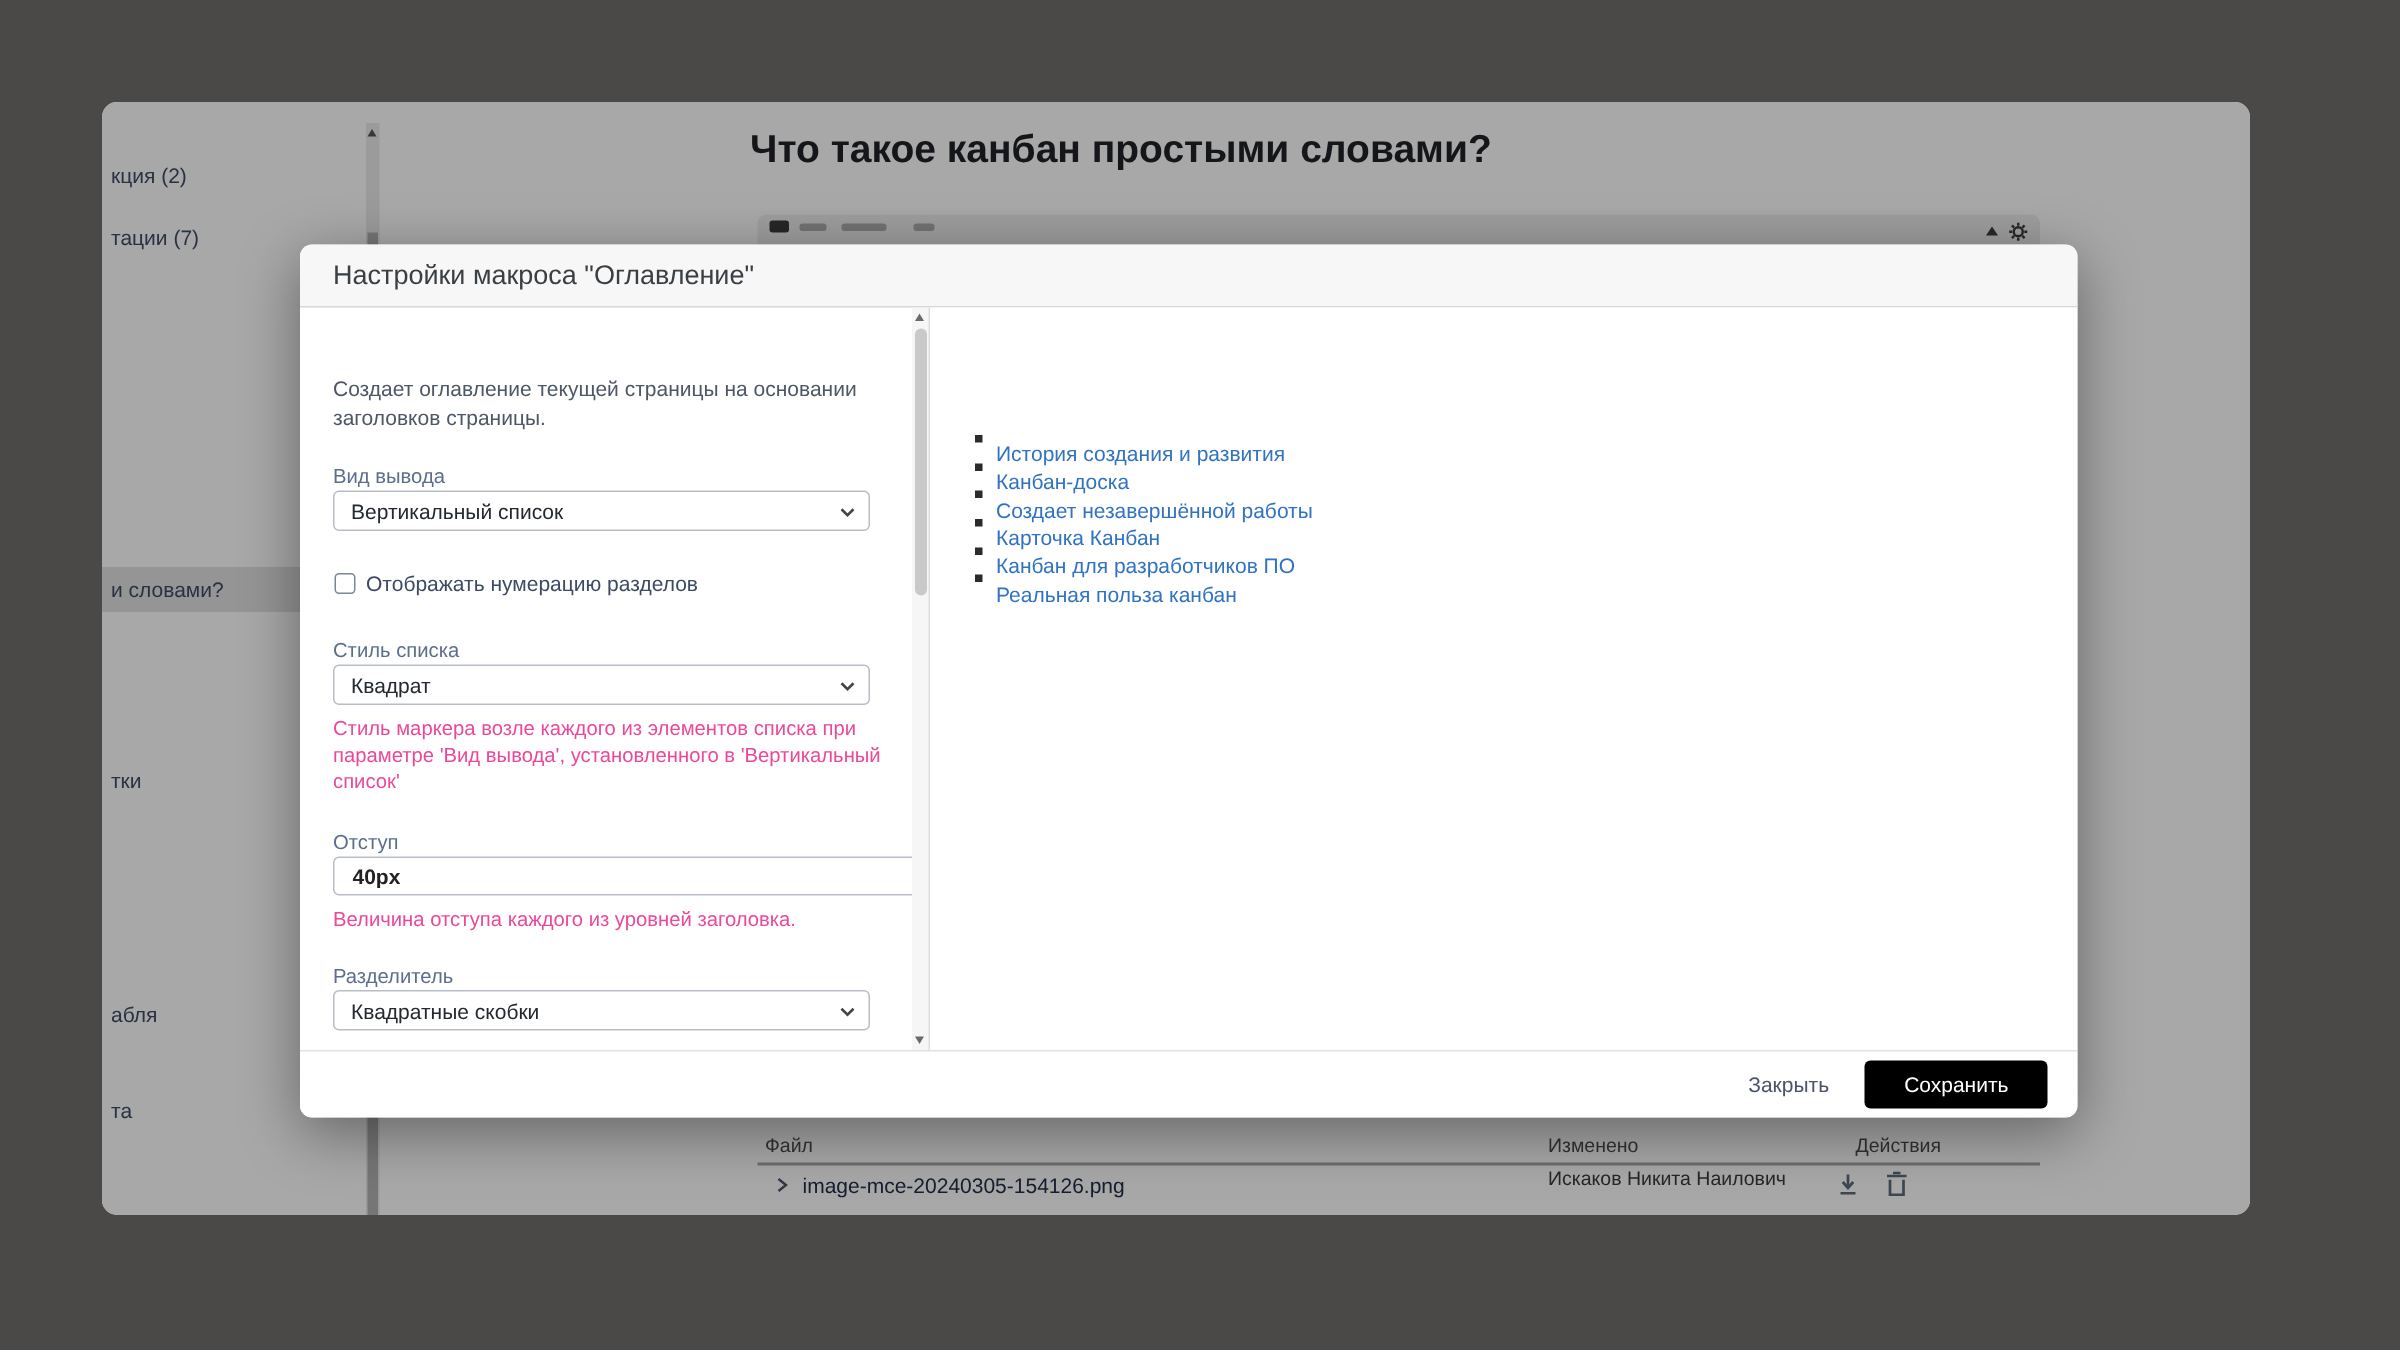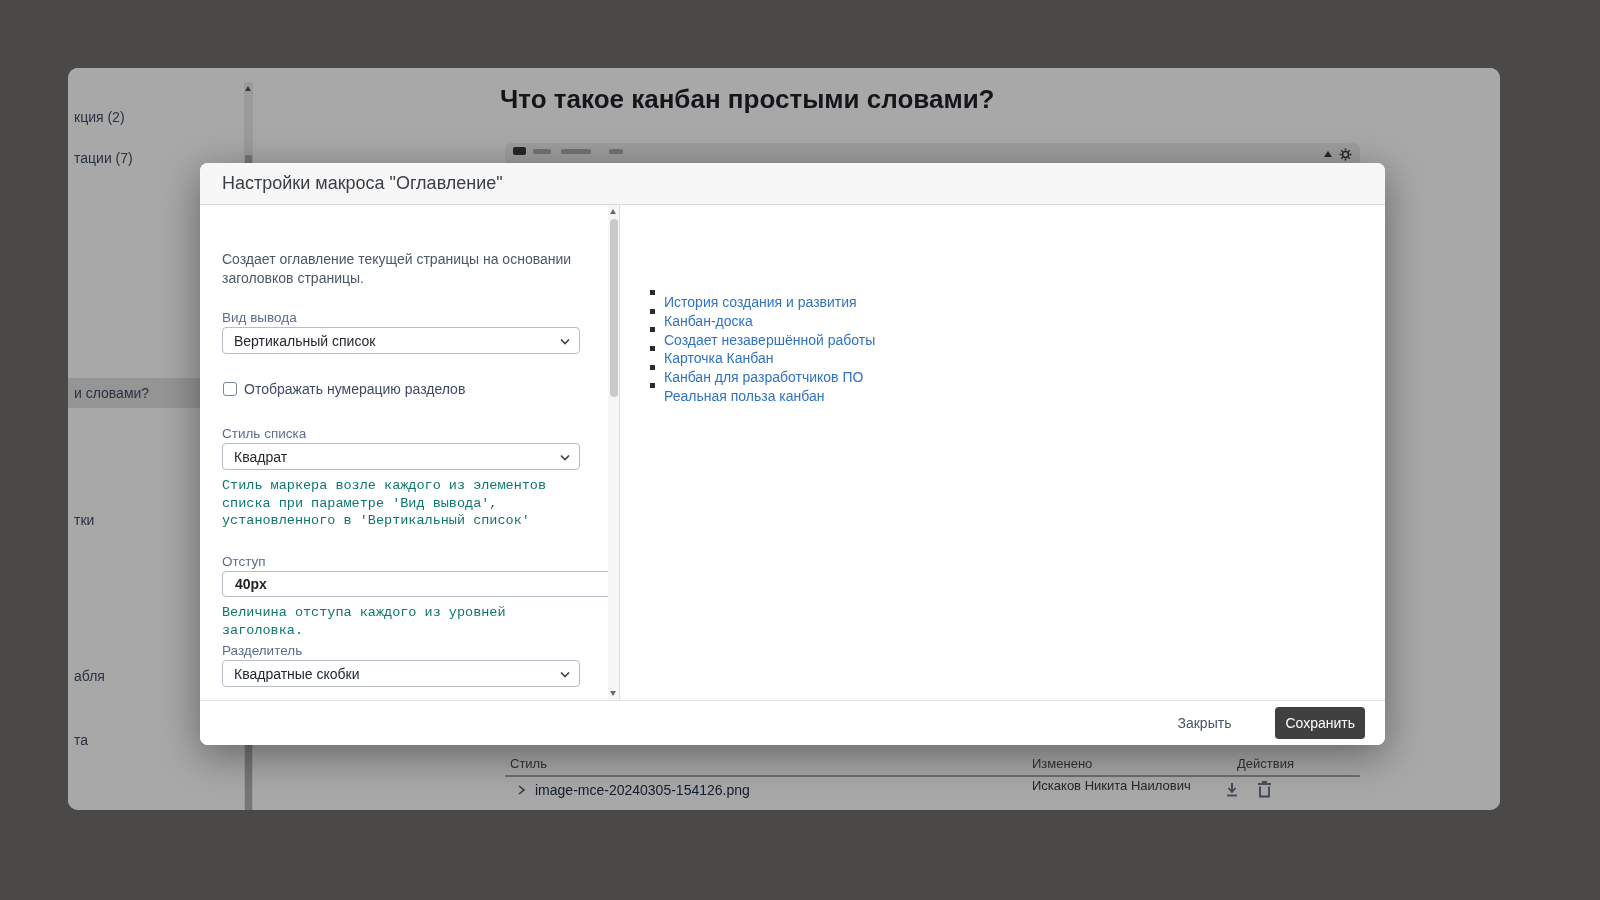--- a/index.html
+++ b/index.html
@@ -90,21 +90,21 @@
     display:flex; align-items:center; padding:0 30px 0 11px;
     font-size:14px; color:#24292f; cursor:default;
   }
   .fselect .chev { position:absolute; right:9px; top:10px; }
   .ftext {
     position:absolute; left:22px; width:390px; height:26px;
     border:1px solid #b7bdc6; border-radius:4px; background:#fff;
     padding:0 10px 0 12px; font-size:14px; font-weight:600; color:#222;
     font-family:"Liberation Sans", sans-serif;
   }
-  .fhelp { position:absolute; left:22px; width:366px; font-size:13.5px; line-height:17.5px; color:#0f766e;font-family:Liberation Mono, monospace; }
+  .fhelp { position:absolute; left:22px; width:366px; font-size:13.5px; line-height:17.5px; color:#ec4899; }
   .fcheckrow { position:absolute; left:23px; top:176px; display:flex; align-items:center; gap:7px; }
   .fcheckrow input {
     appearance:none; -webkit-appearance:none; width:14px; height:14px;
     border:1px solid #7a869a; border-radius:3px; background:#fff; margin:0;
   }
   .fcheckrow label { font-size:14px; color:#3d4a66; }
 
   
   .mscroll { position:absolute; left:408px; width:11px; top:0; bottom:0; background:#f6f6f6; }
   .mscroll .sb-up, .mscroll .sb-down { position:absolute; left:2px; width:0; height:0;
@@ -122,26 +122,26 @@
   }
   .preview-list { position:absolute; left:30px; top:78px; list-style:none; }
   .preview-list li { display:flex; align-items:center; height:18.7px; gap:9px; }
   .preview-list .bullet { width:5px; height:5px; background:#2b2b2b; flex:none; }
   .preview-list a { font-size:14px; color:#3173c2; text-decoration:none; cursor:pointer;margin-top:20px; }
 
   
   .modal-footer {
     position:absolute; bottom:0; left:0; right:0; height:45px;
     border-top:1px solid #e2e2e2; background:#fff;
-    display:flex; align-items:center; justify-content:flex-end; gap:44px; padding-right:20px;
+    display:flex; align-items:center; justify-content:flex-end; gap:24px; padding-right:20px;
   }
   .btn-close { background:none; border:none; font-size:14px; color:#4a5466; cursor:pointer; font-family:inherit; }
   .btn-save {
-    background:#404040; border:none; border-radius:4px; color:#fff; font-size:14px;
-    padding:8px 10px; cursor:pointer; font-family:inherit;
+    background:#000000; border:none; border-radius:4px; color:#fff; font-size:14px;
+    padding:8px 26px; cursor:pointer; font-family:inherit;
   }
   svg { display:block; }
 </style>
 </head>
 <body>
 
 <div class="window">
 
   <div class="sidebar-item" style="top:41px;">кция (2)</div>
   <div class="sidebar-item" style="top:82px;">тации (7)</div>
@@ -175,21 +175,21 @@
             <line x1="10.5" y1="6.5" x2="12.5" y2="6.5"></line>
           <line x1="2.3" y1="2.3" x2="3.7" y2="3.7"></line>
             <line x1="9.3" y1="9.3" x2="10.7" y2="10.7"></line>
           <line x1="2.3" y1="10.7" x2="3.7" y2="9.3"></line>
             <line x1="9.3" y1="3.7" x2="10.7" y2="2.3"></line>
         </g>
       </svg>
     </div>
   </div>
 
-  <div class="att-head" style="left:442px; top:688px;">Стиль</div>
+  <div class="att-head" style="left:442px; top:688px;">Файл</div>
   <div class="att-head" style="left:964px; top:688px;">Изменено</div>
   <div class="att-head" style="left:1169px; top:688px;">Действия</div>
   <div class="att-border"></div>
 
   <div class="att-chevron">
     <svg width="12" height="12" viewBox="0 0 12 12">
         <polyline points="4,2 9,6 4,10" fill="none" stroke="#4a5568" stroke-width="1.6"></polyline>
       </svg>
   </div>
   <div class="att-file">image-mce-20240305-154126.png</div>

